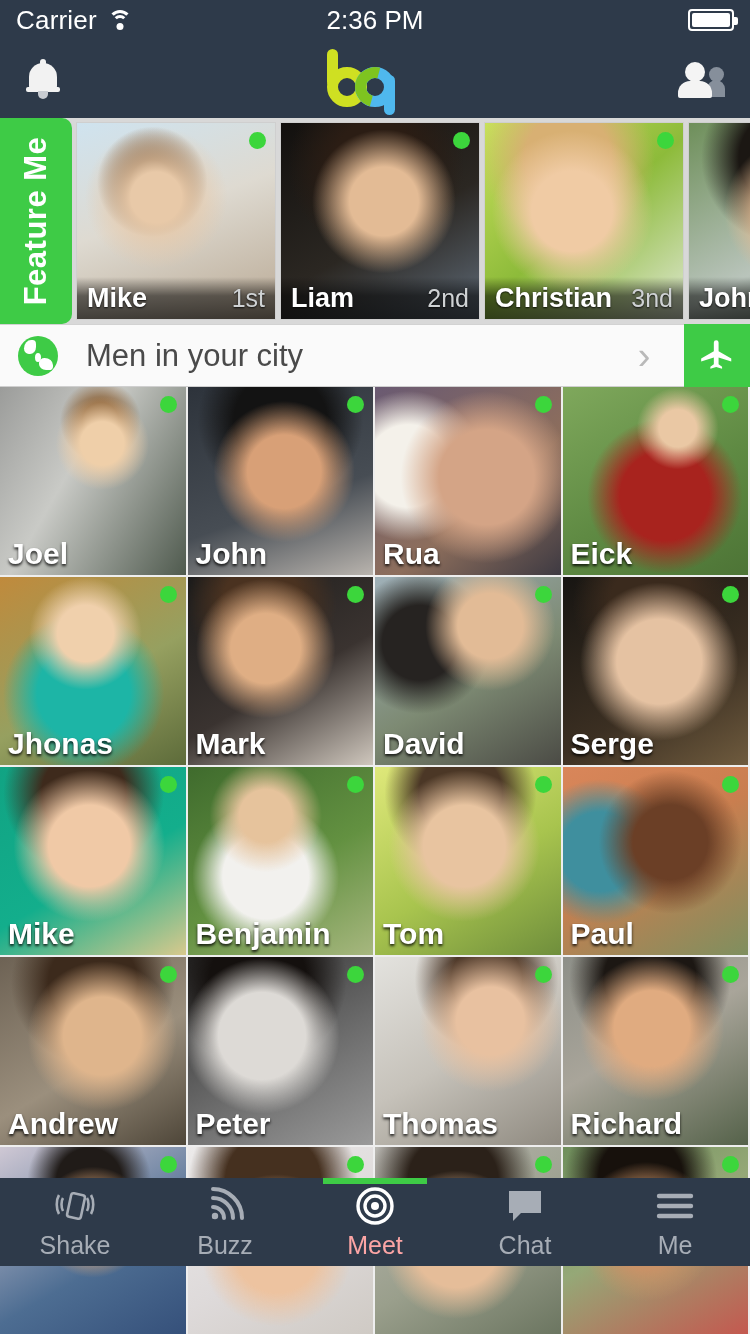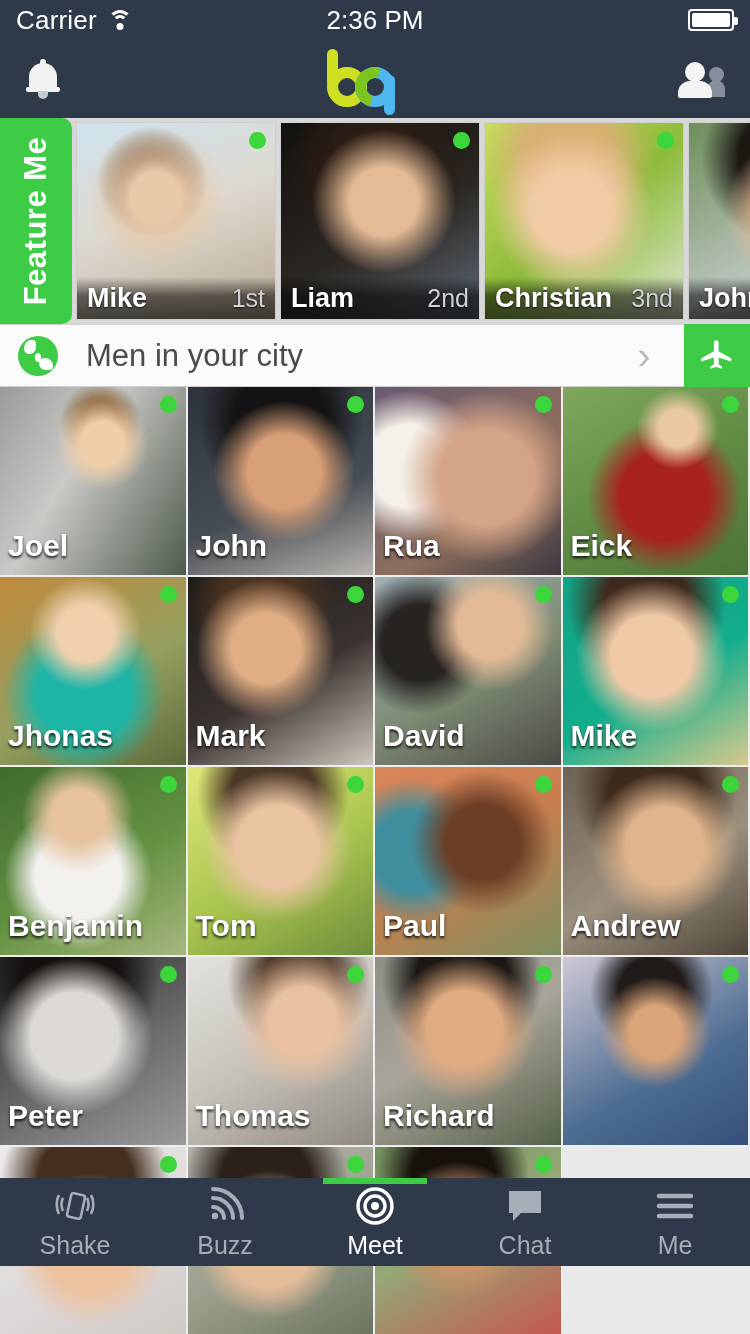--- a/index.html
+++ b/index.html
@@ -89,30 +89,30 @@
           display: flex; align-items: center; justify-content: center; cursor: pointer; }
   .plane-btn { width: 66px; height: 63px; background: #3ecb46; display: flex; align-items: center;
                justify-content: center; cursor: pointer; }
   .plane-btn svg { width: 38px; height: 38px; }
 
   
   .grid { display: flex; flex-wrap: wrap; background: #e9e9e9; }
   .cell { width: 187.5px; height: 190px; position: relative; overflow: hidden;
           border-right: 2px solid #eeeeee; border-bottom: 2px solid #eeeeee; cursor: pointer; }
   .cell .photo { position: absolute; inset: 0; }
-  .cell .cname { position: absolute; left: 8px; bottom: 12px; color: #fff; font-size: 30px;
+  .cell .cname { position: absolute; left: 8px; bottom: 4px; color: #fff; font-size: 30px;
                  font-weight: bold; text-shadow: 0 2px 3px rgba(0,0,0,.85); }
 
   
   .tabbar { position: absolute; left: 0; right: 0; bottom: 0; height: 88px; background: #2e3a4a;
             display: flex; }
   .tab { flex: 1; display: flex; flex-direction: column; align-items: center; justify-content: center;
          position: relative; cursor: pointer; gap: 4px; }
   .tab .tlabel { font-size: 25px; color: #a7adb6; }
-  .tab.active .tlabel { color: #ffffff; }
+  .tab.active .tlabel { color: #fca5a5; }
   .tab.active::before { content: ""; position: absolute; top: 0; left: 50%; transform: translateX(-50%);
                         width: 104px; height: 6px; background: #3ecb46; }
   .ticon { height: 42px; display: flex; align-items: center; justify-content: center; }
   .ticon svg { display: block; }
 
   
   .pg { position:absolute; inset:0; }
 </style>
 </head>
 <body>
@@ -256,20 +256,25 @@
     </div>
     <div class="cell">
       <div class="photo" style="background:radial-gradient(circle at 42% 38%,#dfae84 0 22%,rgba(223,174,132,0) 44%),radial-gradient(circle at 40% 14%,#4a3220 0 20%,rgba(74,50,32,0) 38%),linear-gradient(150deg,#1c1b1a 0%,#3a3330 55%,#cfc7bd 100%);"></div>
       <div class="dot"></div>
       <div class="cname">Mark</div>
     </div>
     <div class="cell">
       <div class="photo" style="background:radial-gradient(circle at 62% 26%,#e2bb96 0 18%,rgba(226,187,150,0) 36%),radial-gradient(circle at 24% 35%,#262321 0 20%,rgba(38,35,33,0) 38%),linear-gradient(150deg,#9fb0b8 0%,#7d8a73 55%,#4b4b45 100%);"></div>
       <div class="dot"></div>
       <div class="cname">David</div>
+    </div>
+    <div class="cell">
+      <div class="photo" style="background:radial-gradient(circle at 52% 45%,#e5c2a2 0 30%,rgba(229,194,162,0) 56%),radial-gradient(circle at 48% 14%,#3a2a1d 0 22%,rgba(58,42,29,0) 42%),linear-gradient(150deg,#171512 0%,#3b2f22 60%,#6f5b3e 100%);"></div>
+      <div class="dot"></div>
+      <div class="cname">Serge</div>
     </div>
 
     <div class="cell">
       <div class="photo" style="background:radial-gradient(circle at 48% 42%,#f0c9a6 0 28%,rgba(240,201,166,0) 52%),radial-gradient(circle at 45% 14%,#3e2a1c 0 22%,rgba(62,42,28,0) 42%),linear-gradient(150deg,#11a383 0%,#13ae8c 55%,#d8c98d 100%);"></div>
       <div class="dot"></div>
       <div class="cname">Mike</div>
     </div>
     <div class="cell">
       <div class="photo" style="background:radial-gradient(circle at 42% 26%,#e6c39c 0 15%,rgba(230,195,156,0) 32%),radial-gradient(circle at 42% 58%,#f2f1ee 0 28%,rgba(242,241,238,0) 48%),linear-gradient(150deg,#3f6b2d 0%,#639141 55%,#a7b77f 100%);"></div>
       <div class="dot"></div>

